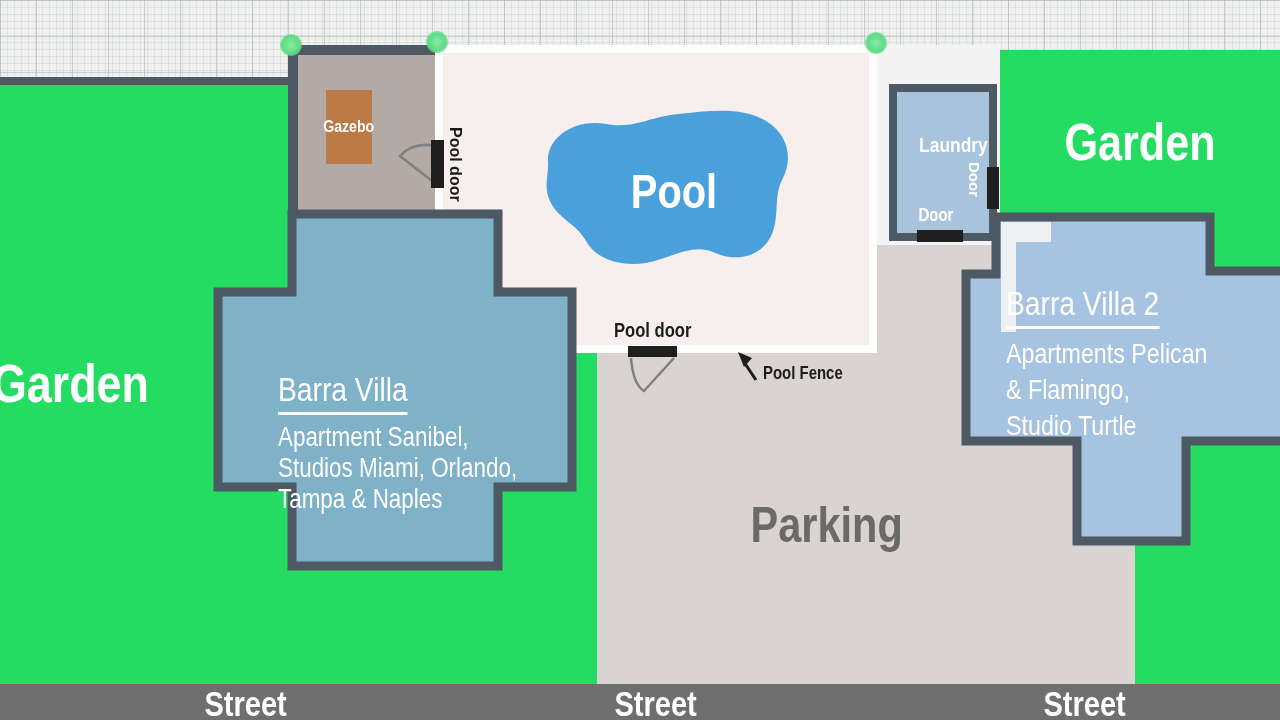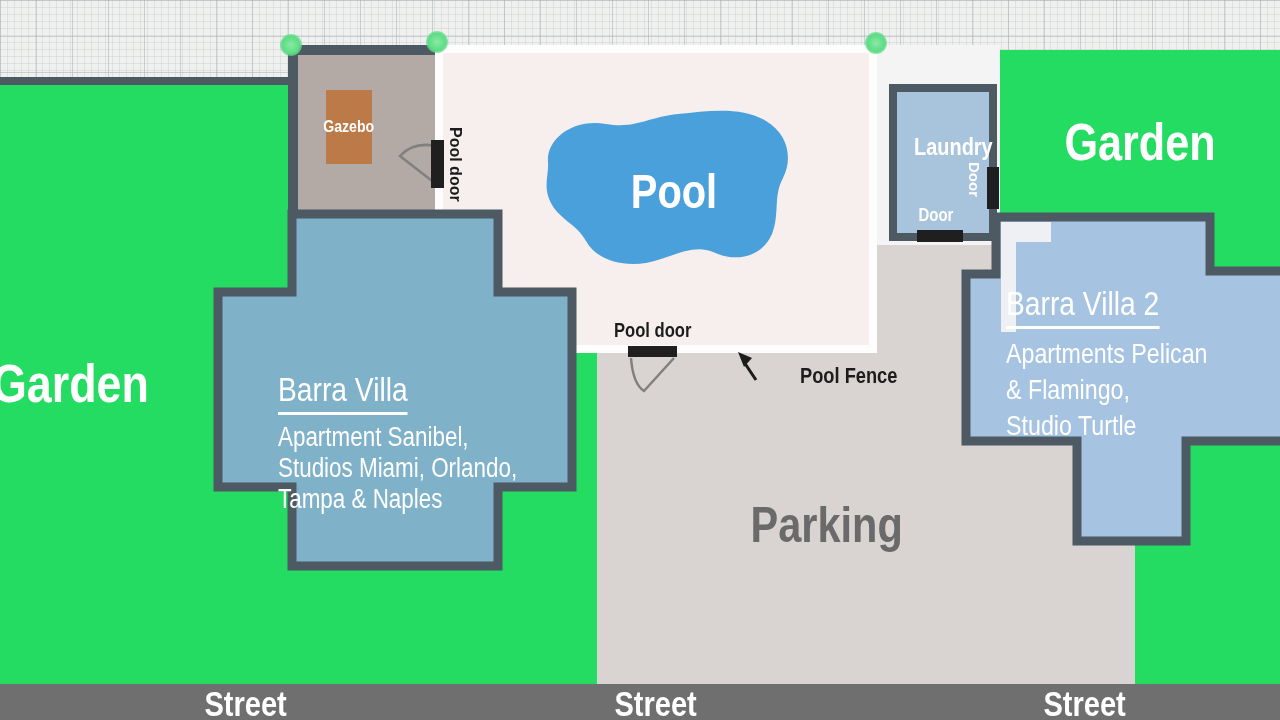--- a/index.html
+++ b/index.html
@@ -80,27 +80,27 @@
   <div class="doorrect" style="left:431px;top:140px;width:13px;height:48px;"></div>
   <div class="doorrect" style="left:628px;top:346px;width:49px;height:11px;"></div>
   <div class="doorrect" style="left:987px;top:167px;width:12px;height:42px;"></div>
   <div class="doorrect" style="left:917px;top:230px;width:46px;height:12px;"></div>
 
   <div class="lbl white" style="left:-8px;top:352px;font-size:54px;"><span class="cond">Garden</span></div>
   <div class="lbl white ctr" style="left:990px;top:112px;width:300px;font-size:52px;"><span class="cond-c">Garden</span></div>
   <div class="lbl white ctr" style="left:524px;top:164px;width:300px;font-size:48px;"><span class="cond-c">Pool</span></div>
   <div class="lbl ctr" style="left:677px;top:496px;width:300px;font-size:50px;color:#6a6a6a;"><span class="cond-c">Parking</span></div>
 
-  <div class="lbl white ctr" style="left:889px;top:133px;width:128px;font-size:24px;"><span class="cond-c">Laundry</span></div>
+  <div class="lbl white ctr" style="left:889px;top:133px;width:128px;font-size:21px;"><span class="cond-c">Laundry</span></div>
   <div class="lbl white ctr" style="left:889px;top:205px;width:94px;font-size:18px;"><span class="cond-c">Door</span></div>
   <div class="lbl white vtext" style="left:966px;top:162px;font-size:15px;height:52px;">Door</div>
 
   <div class="lbl dark vtext" style="left:446px;top:127px;font-size:16px;height:72px;">Pool door</div>
   <div class="lbl dark ctr" style="left:593px;top:319px;width:120px;font-size:20px;"><span class="cond-c">Pool door</span></div>
-  <div class="lbl dark" style="left:763px;top:363px;font-size:22px;margin-left:37px;"><span class="cond">Pool Fence</span></div>
+  <div class="lbl dark" style="left:763px;top:363px;font-size:18px;"><span class="cond">Pool Fence</span></div>
 
   <div class="villa-text" style="left:278px;top:322px;margin-top:48px;">
     <span class="villa-title cond">Barra Villa</span><br>
     <span class="villa-line cond">Apartment Sanibel,</span><br>
     <span class="villa-line cond">Studios Miami, Orlando,</span><br>
     <span class="villa-line cond">Tampa &amp; Naples</span>
   </div>
 
   <div class="villa-text" style="left:1006px;top:284px;">
     <span class="villa-title cond">Barra Villa 2</span><br>

